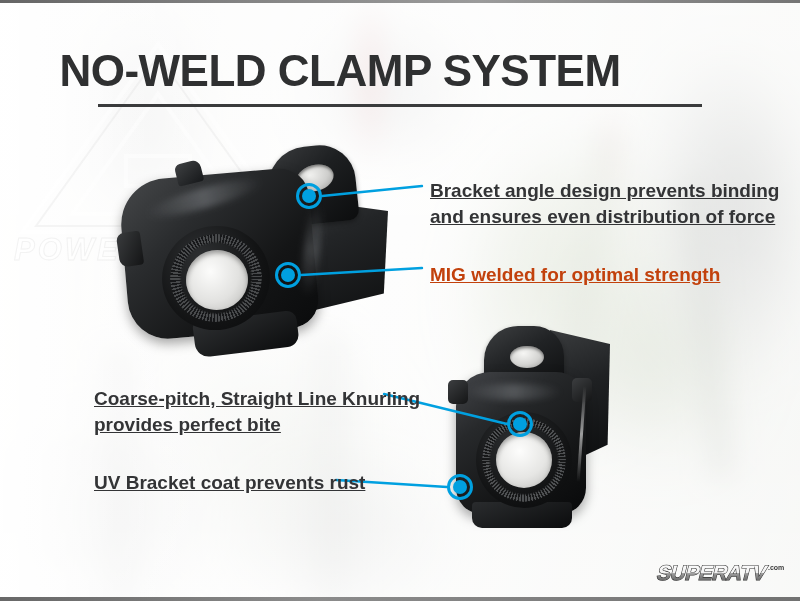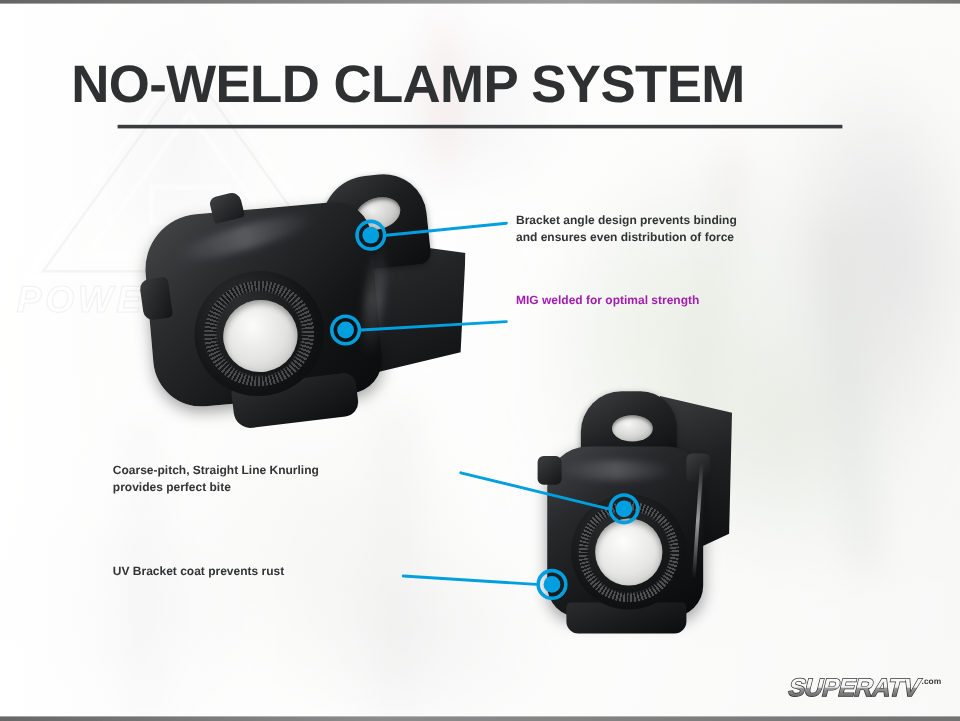--- a/index.html
+++ b/index.html
@@ -257,22 +257,22 @@
     border:3px solid var(--accent, #00a0e0);
     background:transparent;
   }
   .marker .dot {
     position:absolute; left:6px; top:6px; width:14px; height:14px;
     border-radius:50%; background:var(--accent, #00a0e0);
   }
   .callout-text {
     position:absolute;
     font-family:"Liberation Sans", sans-serif;
-    font-size:10px; font-weight:600; line-height:1.38;
-    color:#333436; white-space:pre-line;
+    font-size:19px; font-weight:600; line-height:1.38;
+    color:#333436; white-space:pre-line;text-decoration:underline;
   }
   .callout-text.right { text-align:left; }
   .callout-text.left  { text-align:left; }
 
   
   .brand {
     position:absolute; right:12px; bottom:12px;
     width:150px; height:34px;
   }
   .brand svg { width:100%; height:100%; display:block; }
@@ -366,21 +366,21 @@
       <div class="marker" style="left: 309px; top: 196px; --accent: #00a0e0;">
         <div class="ring"></div>
         <div class="dot"></div>
       </div>
       <div class="callout-text right" style="left: 430px; top: 178px; color: rgb(51, 52, 54);">Bracket angle design prevents binding
 and ensures even distribution of force</div>
       <div class="marker" style="left: 288px; top: 275px; --accent: #00a0e0;">
         <div class="ring"></div>
         <div class="dot"></div>
       </div>
-      <div class="callout-text right" style="left: 430px; top: 244px; color: #a21caf;">MIG welded for optimal strength</div>
+      <div class="callout-text right" style="left: 430px; top: 262px; color: #c2410c;">MIG welded for optimal strength</div>
       <div class="marker" style="left: 520px; top: 424px; --accent: #00a0e0;">
         <div class="ring"></div>
         <div class="dot"></div>
       </div>
       <div class="callout-text left" style="left: 94px; top: 386px; color: rgb(51, 52, 54);">Coarse-pitch, Straight Line Knurling
 provides perfect bite</div>
       <div class="marker" style="left: 460px; top: 487px; --accent: #00a0e0;">
         <div class="ring"></div>
         <div class="dot"></div>
       </div>

